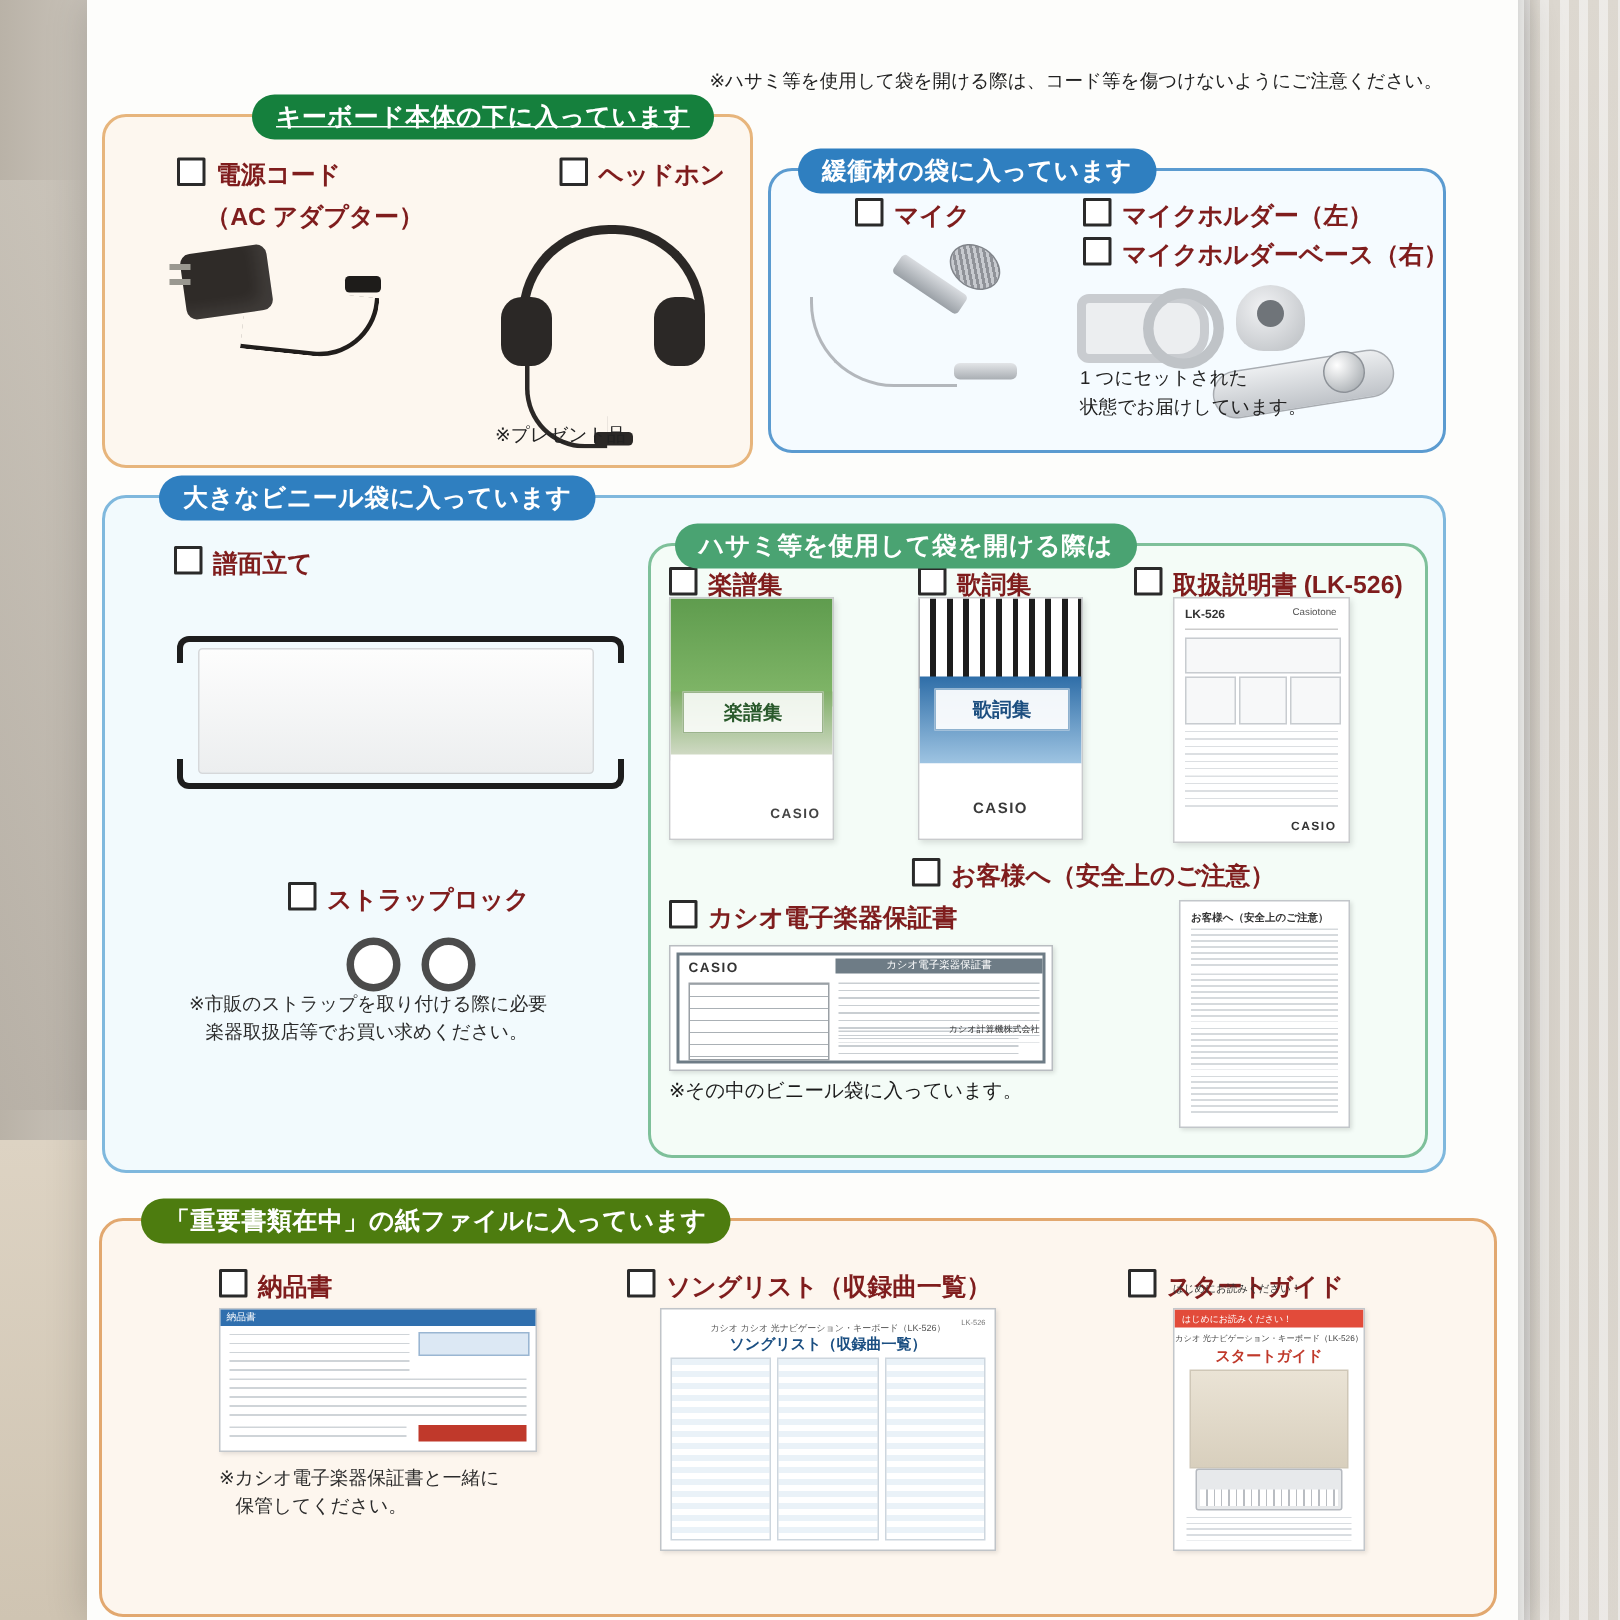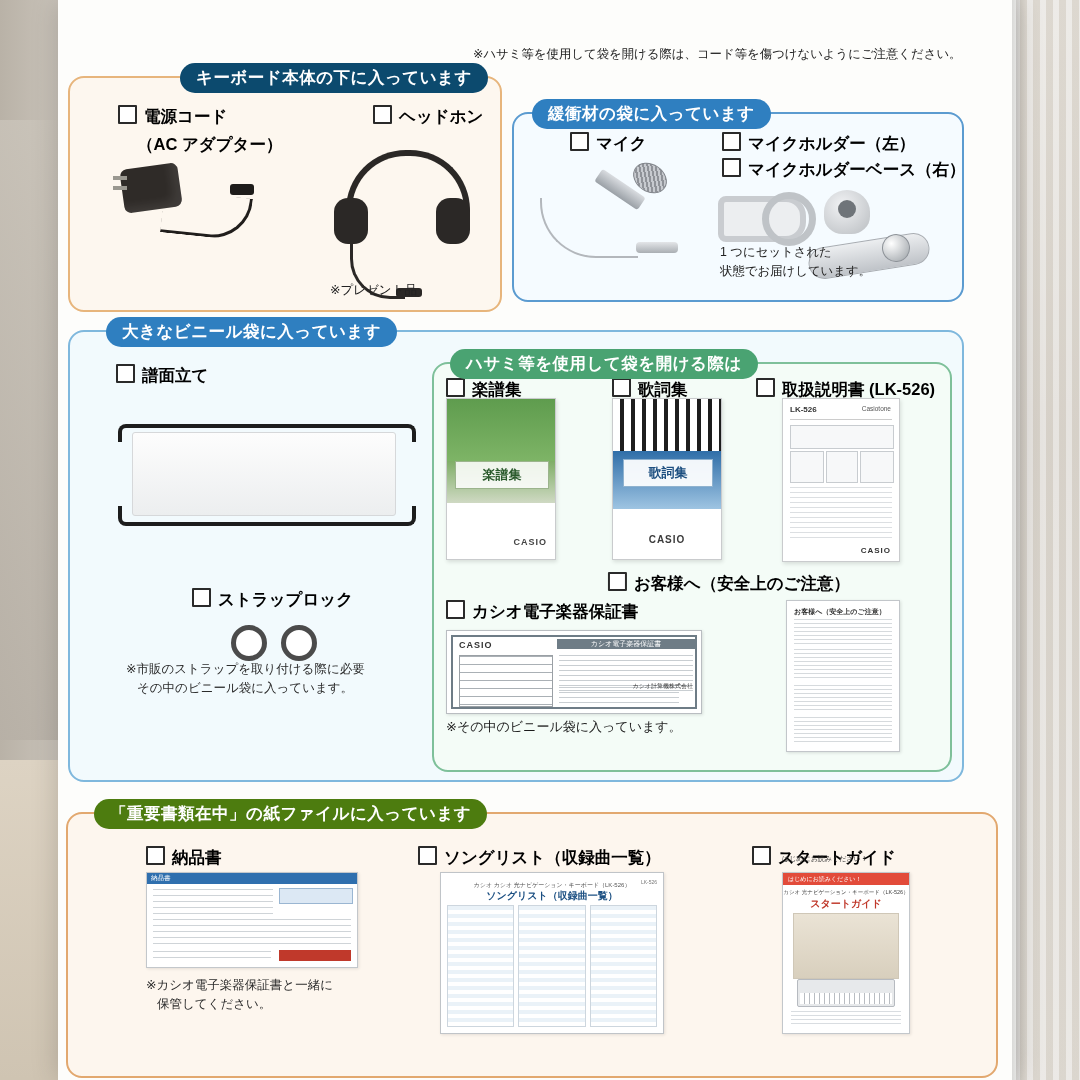--- a/index.html
+++ b/index.html
@@ -56,29 +56,29 @@
   .panel-title{
     position:absolute;display:inline-flex;align-items:center;
     height:30px;padding:0 16px;border-radius:15px;color:#fff;
     font-size:16.5px;font-weight:bold;letter-spacing:.5px;white-space:nowrap;
     z-index:5;
   }
   .chk{
     display:inline-block;width:15px;height:15px;border:2px solid #2a2a2a;
     vertical-align:-2px;margin-right:7px;background:#fff;border-radius:1px;
   }
-  .item-label{font-size:16.5px;color:#000000;font-weight:bold;white-space:nowrap;}
+  .item-label{font-size:16.5px;color:#7f1d1d;font-weight:bold;white-space:nowrap;}
   .note{font-size:12.5px;color:#2b2b2b;line-height:1.5;}
 
   
   .topnote{position:absolute;left:473px;top:46px;font-size:12.4px;color:#222;white-space:nowrap;}
 
   
   #panelA{left:68px;top:76px;width:430px;height:232px;border:2px solid #e7b57c;background:#fdf7ef;}
-  #panelA .panel-title{left:110px;top:-15px;background:#0c4a6e;}
+  #panelA .panel-title{left:98px;top:-15px;background:#15803d;text-decoration:underline;}
 
   .ac-adapter{position:absolute;left:122px;top:160px;width:120px;height:72px;}
   .ac-body{position:absolute;left:0;top:6px;width:58px;height:44px;background:#2f2b28;border-radius:7px;transform:rotate(-8deg);box-shadow:inset -8px -6px 10px rgba(255,255,255,.08);}
   .ac-prong{position:absolute;left:-9px;top:16px;width:14px;height:4px;background:#9a9890;}
   .ac-prong.b{top:26px;}
   .ac-cord{position:absolute;left:40px;top:34px;width:86px;height:40px;border:3.5px solid #211e1c;border-top:none;border-left:none;border-radius:0 0 40px 0;transform:rotate(6deg);}
   .ac-plug{position:absolute;left:108px;top:24px;width:24px;height:11px;background:#1e1c1a;border-radius:3px;}
 
   .headphone{position:absolute;left:322px;top:150px;width:160px;height:130px;}
   .hp-band{position:absolute;left:24px;top:0;width:112px;height:60px;border:6px solid #2b2826;border-bottom:none;border-radius:60px 60px 0 0;}
@@ -320,21 +320,21 @@
 </div>
 
 <div id="panelE"></div>
 <div style="position:absolute;left:192px;top:588px;">
   <span class="chk"></span><span class="item-label">ストラップロック</span>
 </div>
 <div class="dot" id="dot1"></div>
 <div class="dot" id="dot2"></div>
 <div class="note note-strap">
   <div>※市販のストラップを取り付ける際に必要</div>
-  <div style="padding-left:11px">その中のビニール袋に入っています。</div>
+  <div style="padding-left:11px">楽器取扱店等でお買い求めください。</div>
 </div>
 
 <div class="panel" id="panelD">
   <div class="panel-title">ハサミ等を使用して袋を開ける際は</div>
 </div>
 
 <div style="position:absolute;left:446px;top:378px;">
   <span class="chk"></span><span class="item-label">楽譜集</span>
 </div>
 <div style="position:absolute;left:612px;top:378px;">

